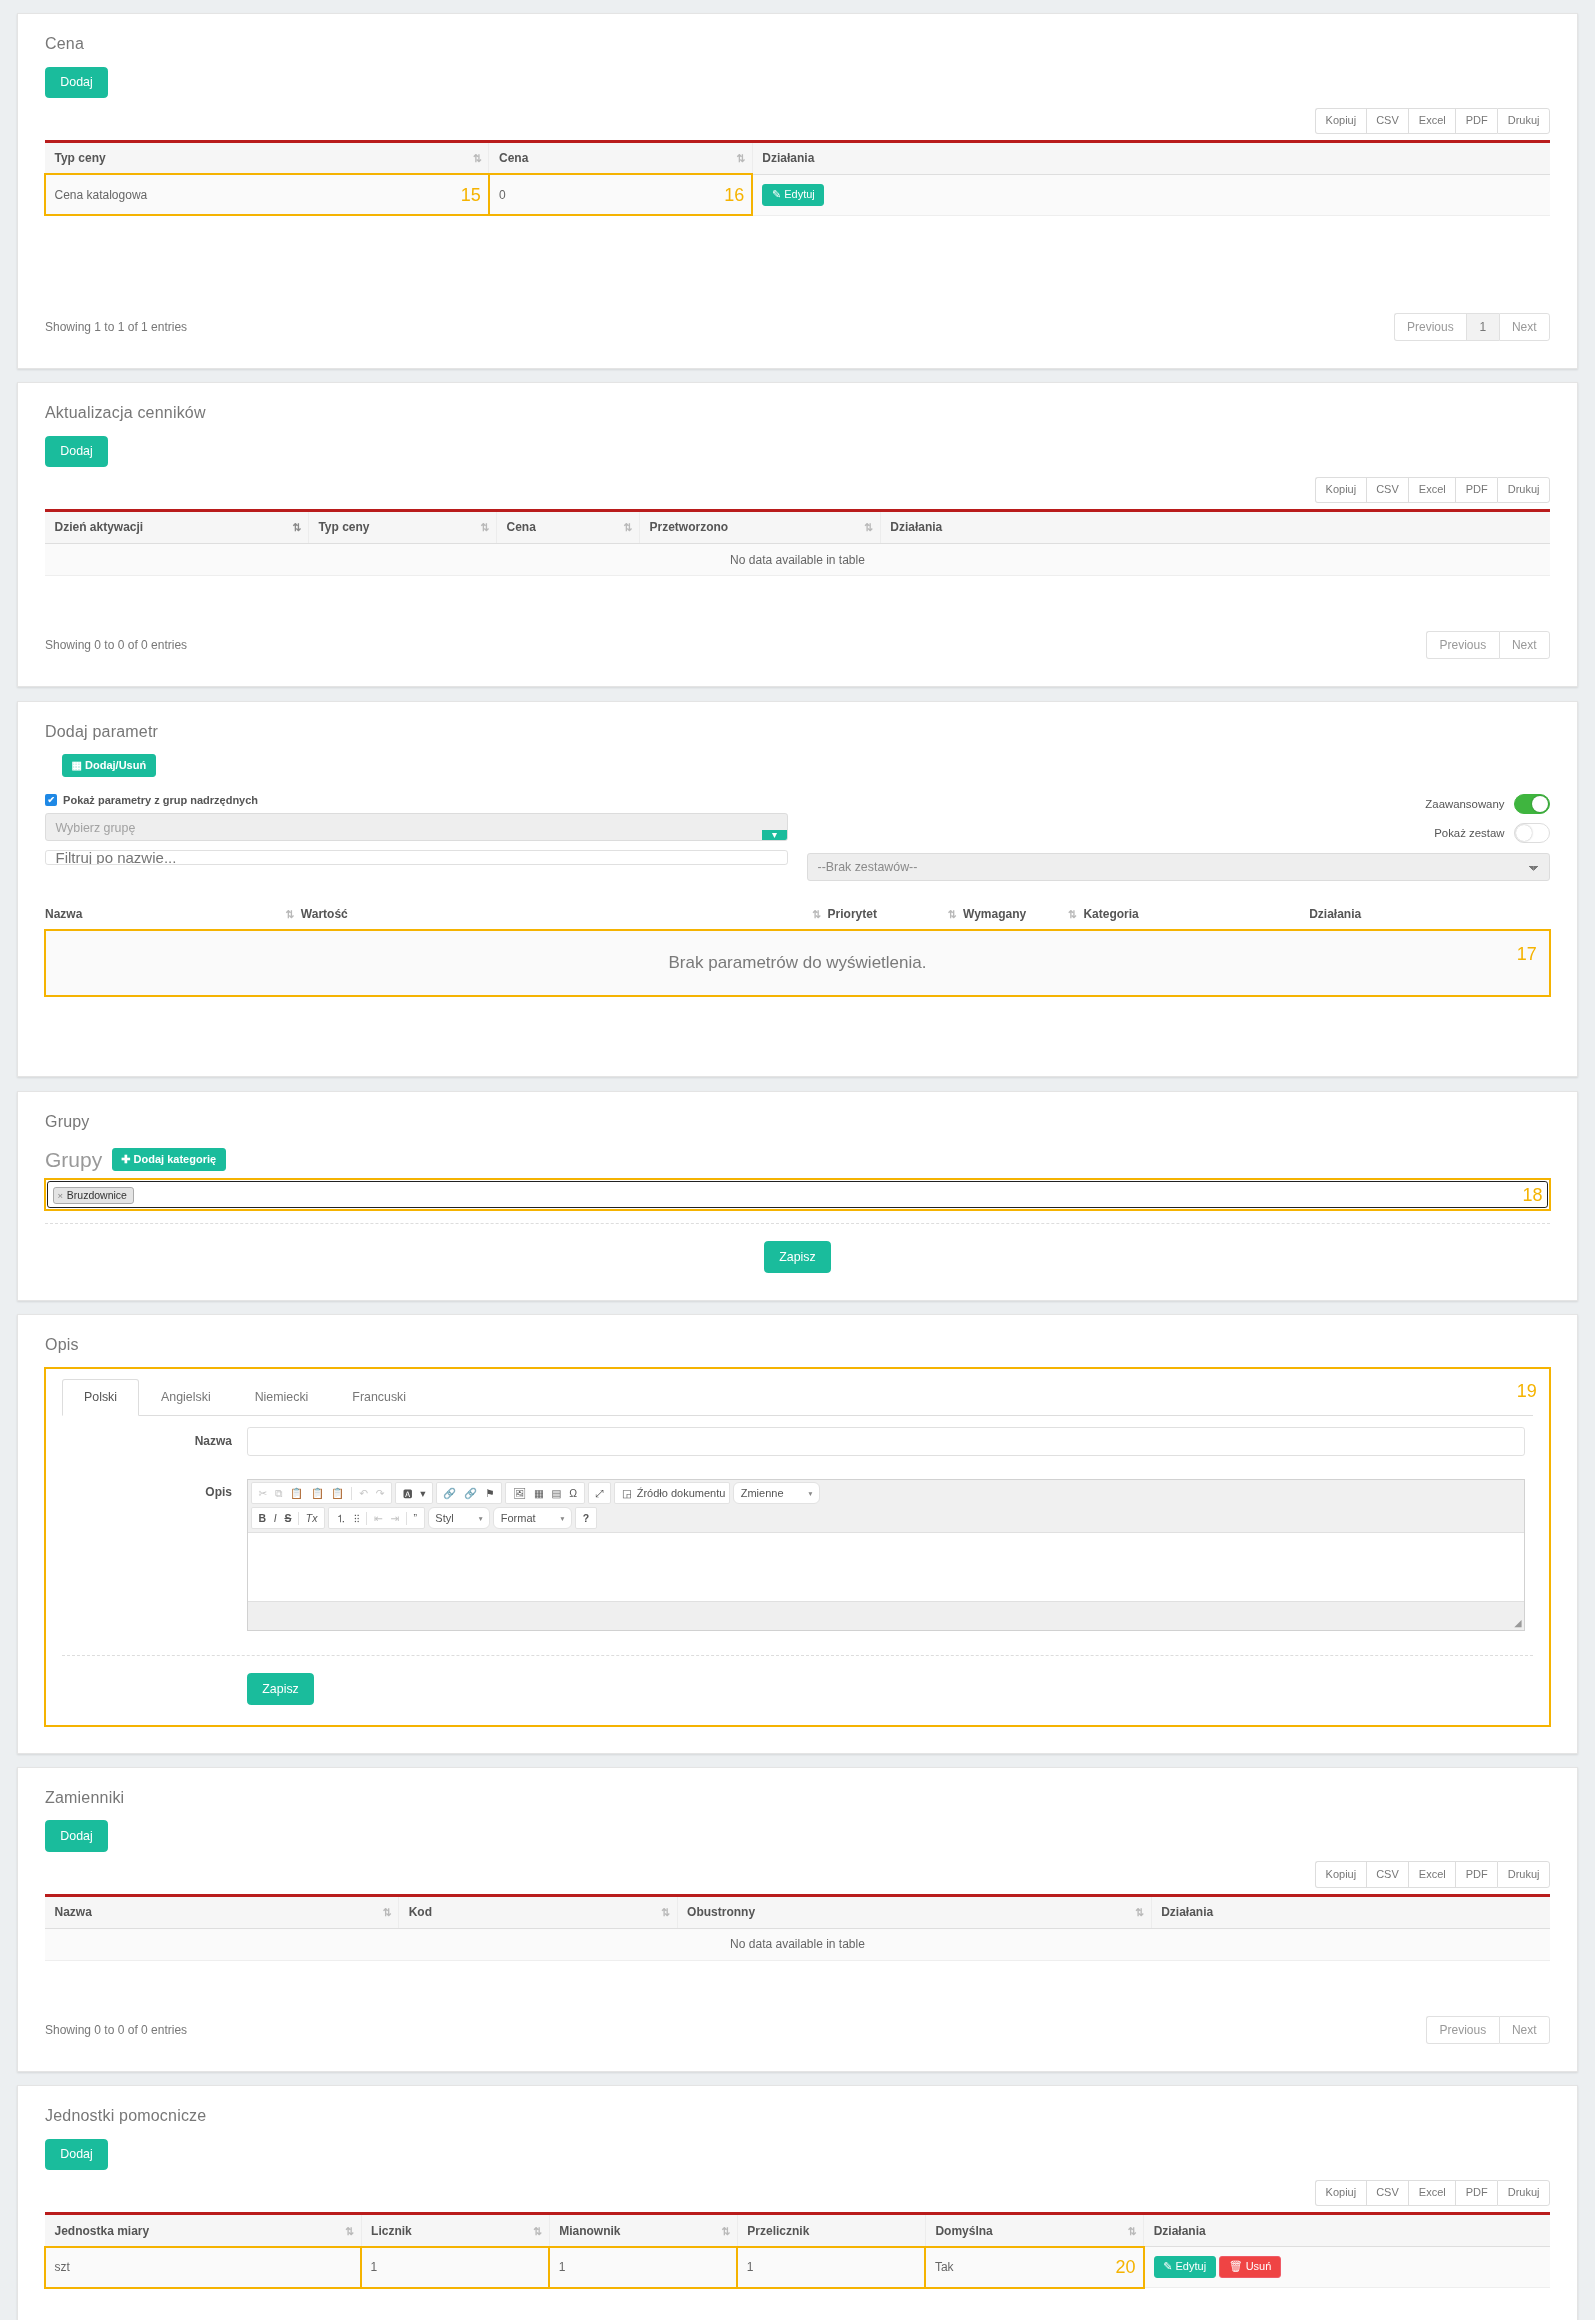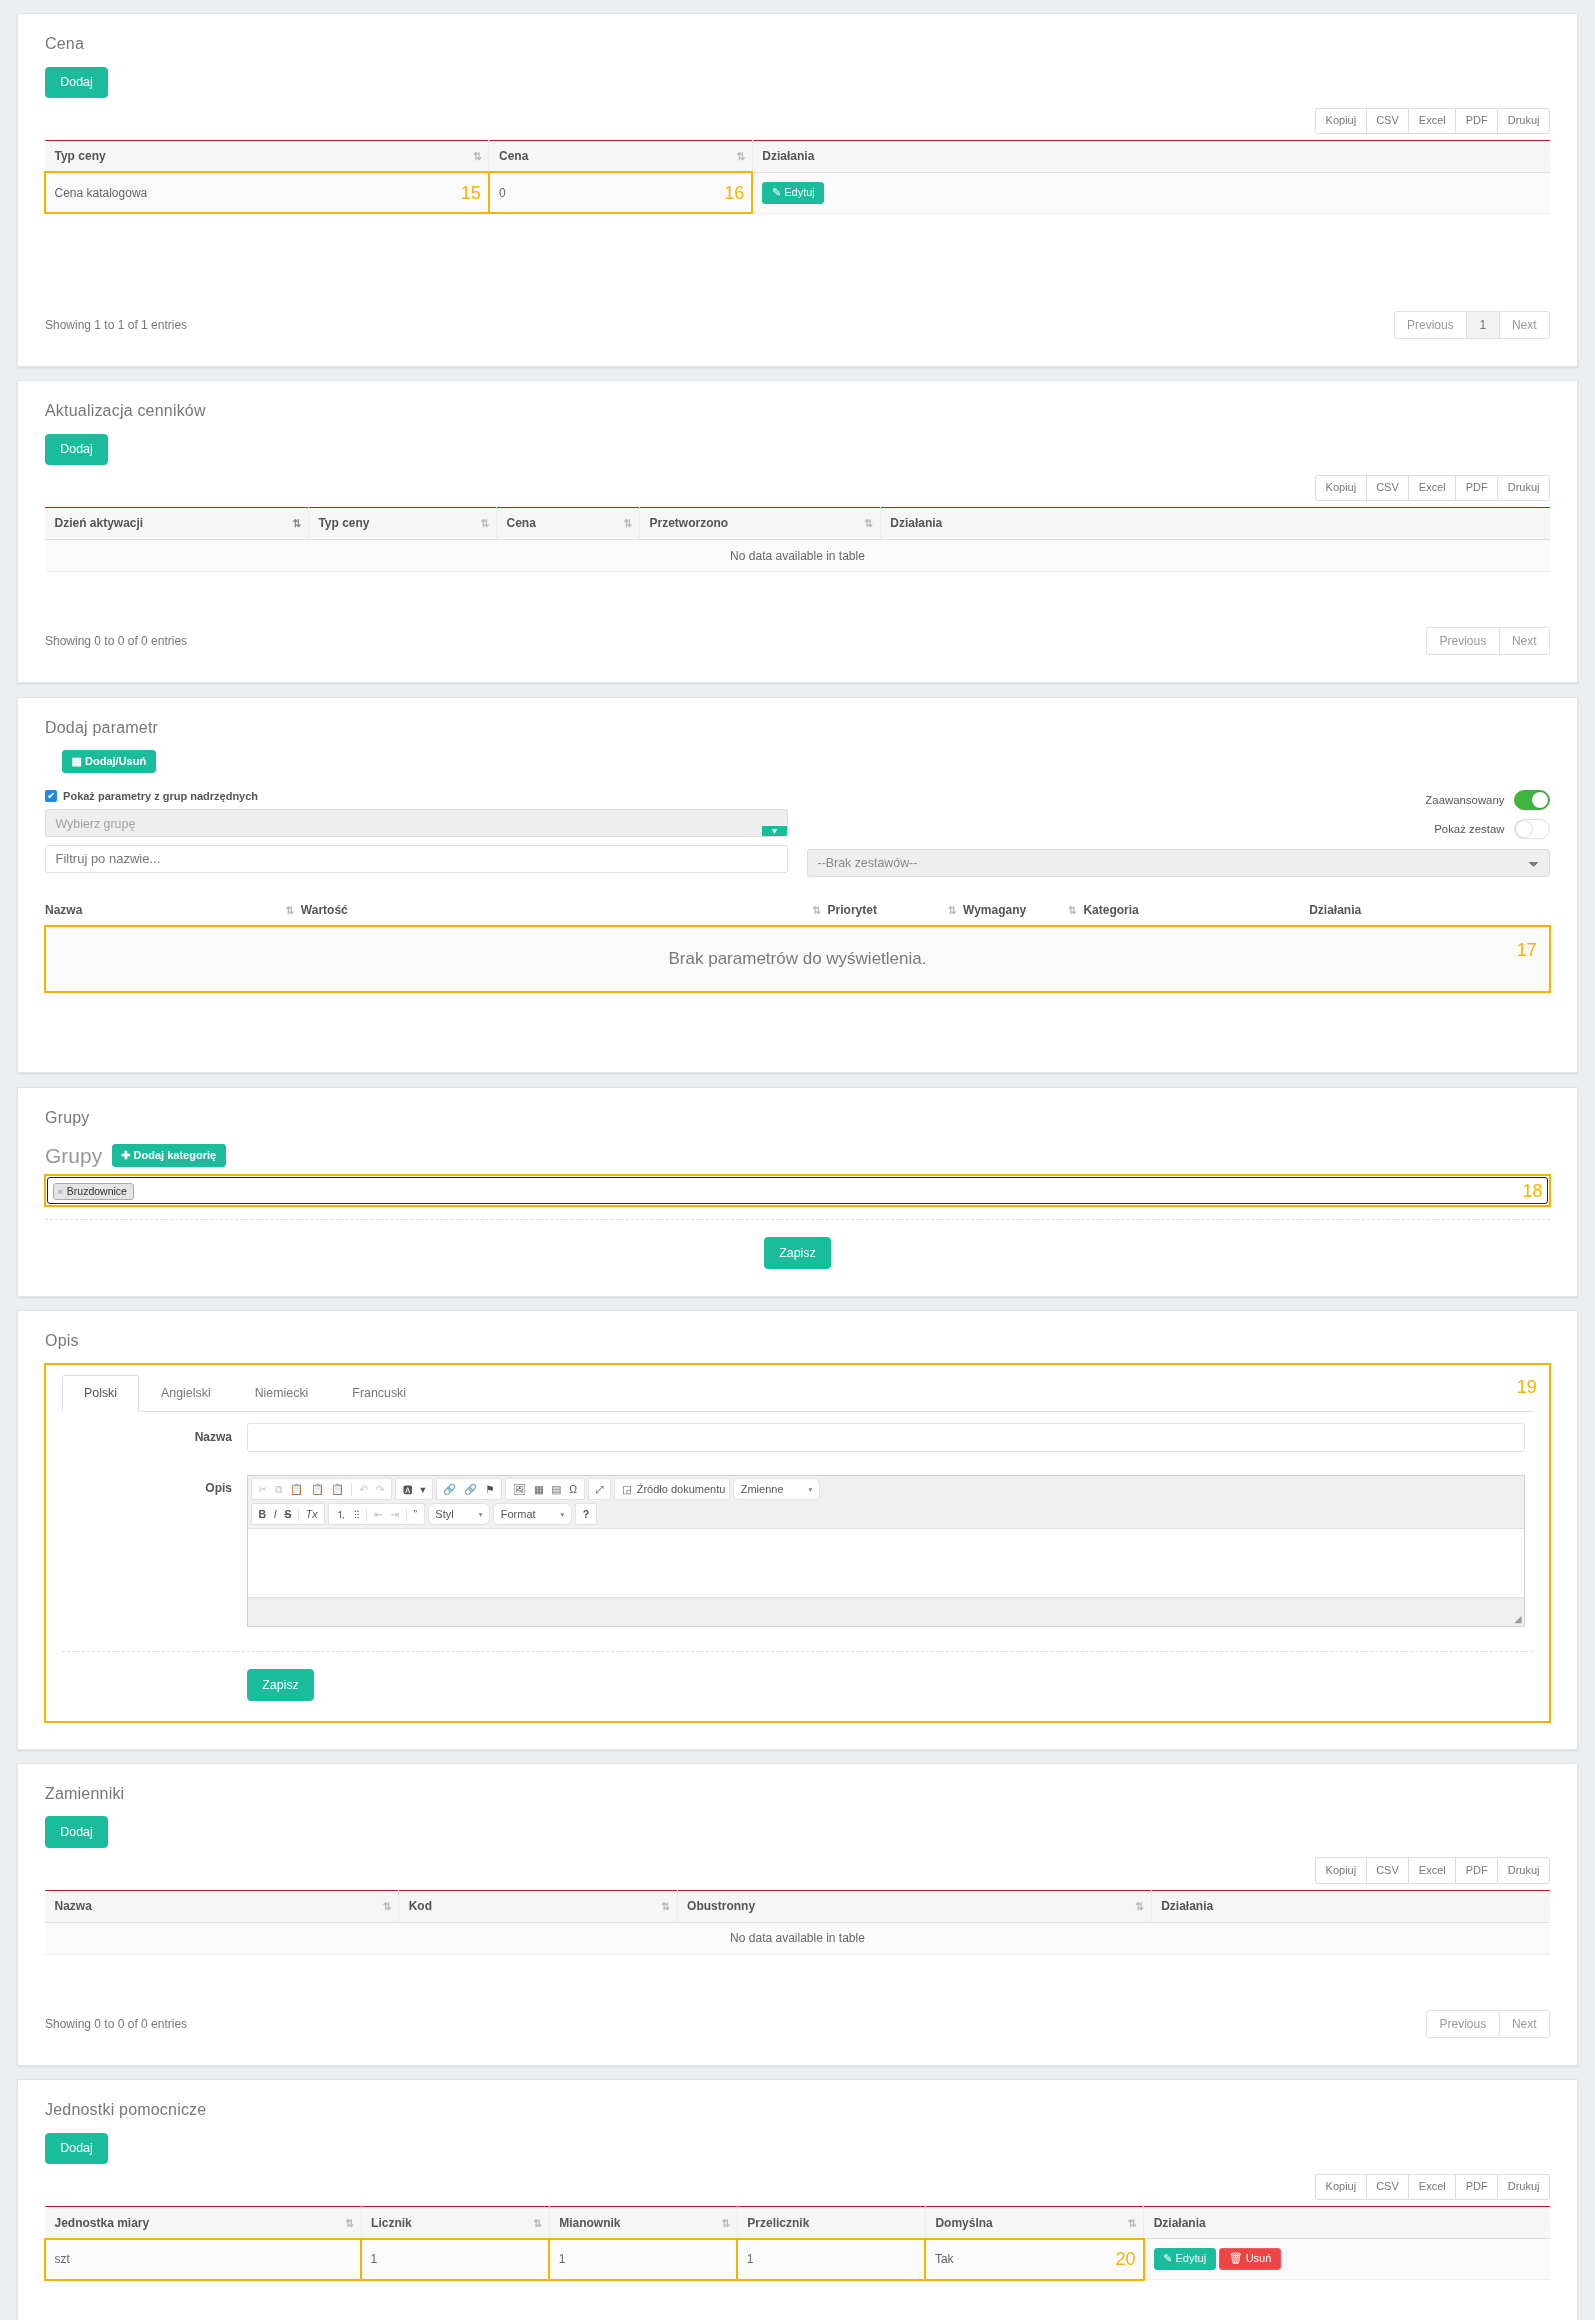--- a/index.html
+++ b/index.html
@@ -79,21 +79,21 @@
     line-height: 1.2;
     cursor: pointer;
   }
   .export-group .xbtn:first-child { border-radius: 2.9px 0 0 2.9px; }
   .export-group .xbtn:last-child { border-right: 1px solid #ddd; border-radius: 0 2.9px 2.9px 0; }
 
   
   table.dt { width: 100%; border-collapse: collapse; table-layout: fixed; }
   table.dt thead th {
     background: #f6f6f6;
-    border-top: 1px solid #b91c1c;
+    border-top: 3px solid #b91c1c;
     border-bottom: 1px solid #dedede;
     border-right: 1px solid #ececec;
     font-size: 12px;
     font-weight: bold;
     color: #555;
     text-align: left;
     padding: 8.6px 9.5px;
     position: relative;
     white-space: nowrap;
     overflow: hidden;
@@ -163,22 +163,22 @@
     display: flex; align-items: flex-end;
     border: 1px solid #dcdcdc; background: #eeeeee; border-radius: 2.9px;
     height: 28.5px; overflow: hidden;
   }
   .select2 .ph { flex: 1; font-size: 12.4px; color: #a2a2a2; padding: 5.7px 9.5px; }
   .select2 .arrow {
     width: 25px; background: #1abc9c; color: #fff; font-size: 8.6px;
     display: flex; align-items: center; justify-content: center;
   }
   .input-plain {
-    width: 100%; height: 28px; border: 1px solid #e0e0e0; border-radius: 2.9px;
-    background: #fff; font-size: 13px; color: #999; padding: 5.7px 9.5px;
+    width: 100%; height: 15px; border: 1px solid #e0e0e0; border-radius: 2.9px;
+    background: #fff; font-size: 15px; color: #999; padding: 5.7px 9.5px;
     font-family: "Liberation Sans", sans-serif;
   }
   .native-sel {
     width: 100%; height: 28.5px; border: 1px solid #dcdcdc; border-radius: 2.9px;
     background: #eeeeee; font-size: 12.4px; color: #8a8a8a; padding: 4.8px 9.5px;
     font-family: "Liberation Sans", sans-serif;
     -webkit-appearance: none; appearance: none;
     background-image: linear-gradient(45deg, transparent 50%, #777 50%), linear-gradient(135deg, #777 50%, transparent 50%);
     background-position: calc(100% - 15px) 12.4px, calc(100% - 10.5px) 12.4px;
     background-size: 4.8px 4.8px, 4.8px 4.8px;

